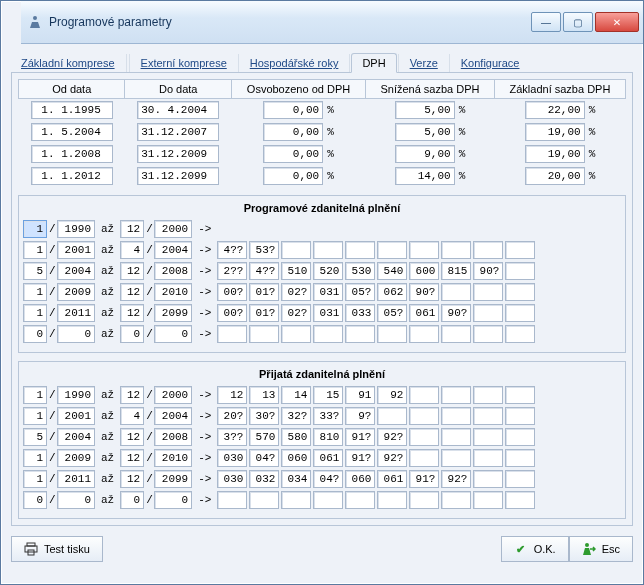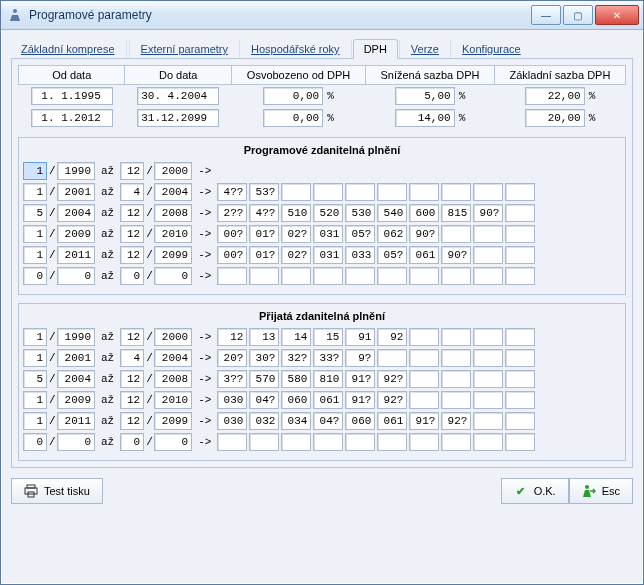--- a/index.html
+++ b/index.html
@@ -1,17 +1,17 @@
 <!DOCTYPE html>
 <html><head>
 <meta charset="utf-8">
 <style>
   html,body{margin:0;padding:0;font-family:Tahoma,Arial,sans-serif;font-size:11px;color:#000;background:#d9e4f1;}
   .window{width:644px;height:585px;box-sizing:border-box;background:#eef2f8;border:1px solid #5a7aa0;box-shadow:inset 0 0 0 1px #fff;}
-  .titlebar{height:28px;background:linear-gradient(#f7fbff,#d9e8f7 40%,#cfe0f2);display:flex;align-items:center;padding:0 4px;border-bottom:1px solid #9db6d3;}
+  .titlebar{height:28px;background:linear-gradient(#f7fbff,#d9e8f7 40%,#cfe0f2);display:flex;align-items:center;padding:7px 4px;border-bottom:1px solid #9db6d3;margin-left:20px;}
   .titlebar .app-icon{width:16px;height:16px;display:flex;align-items:center;justify-content:center;margin:0 6px 0 2px;}
   .titlebar .title{flex:1;font-size:12px;color:#16365c;}
   .titlebar .win-btns{display:flex;gap:2px;}
   .win-btn{width:28px;height:18px;border:1px solid #6e93b8;border-radius:2px;background:linear-gradient(#f6fbff,#d0e3f5);display:flex;align-items:center;justify-content:center;font-size:10px;color:#2b5078;}
   .win-btn.close{background:linear-gradient(#f8a09a,#d7493f);border-color:#a33128;color:#fff;width:42px;}
   .client{padding:6px 10px 10px 10px;}
   .tabs{display:flex;align-items:flex-end;height:22px;border-bottom:1px solid #b8c6d8;gap:0;}
   .tab{padding:3px 10px;color:#204a87;text-decoration:underline;cursor:default;}
   .tab.active{border:1px solid #b8c6d8;border-bottom:1px solid #eef2f8;background:#eef2f8;border-radius:3px 3px 0 0;text-decoration:none;color:#000;position:relative;top:1px;}
   .tab-sep{width:1px;height:18px;background:#d7dfe9;margin:0 1px;}
@@ -62,21 +62,21 @@
       <div class="win-btn">▢</div>
       <div class="win-btn close">✕</div>
     </div>
   </div>
 
   <div class="client">
     <div class="tabs">
       <div class="tab">Základní komprese</div>
         <div class="tab-sep"></div>
         <div class="tab-sep"></div>
-      <div class="tab">Externí parametry</div>
+      <div class="tab">Externí komprese</div>
         <div class="tab-sep"></div>
       <div class="tab">Hospodářské roky</div>
         <div class="tab-sep"></div>
       <div class="tab active">DPH</div>
         <div class="tab-sep"></div>
       <div class="tab">Verze</div>
         <div class="tab-sep"></div>
       <div class="tab">Konfigurace</div>
     </div>
 
@@ -91,20 +91,34 @@
           <th>Základní sazba DPH</th>
         </tr>
           </thead>
         <tbody id="vat-body">
             <tr>
               <td><input class="cell l col-date" value=" 1. 1.1995" style=""></td>
               <td><input class="cell l col-date" value="30. 4.2004" style=""></td>
               <td><input class="cell r col-free" value="0,00" style=""><span class="pct">%</span></td>
               <td><input class="cell r col-rate" value="5,00" style=""><span class="pct">%</span></td>
               <td><input class="cell r col-rate" value="22,00" style=""><span class="pct">%</span></td>
+            </tr>
+            <tr>
+              <td><input class="cell l col-date" value=" 1. 5.2004" style=""></td>
+              <td><input class="cell l col-date" value="31.12.2007" style=""></td>
+              <td><input class="cell r col-free" value="0,00" style=""><span class="pct">%</span></td>
+              <td><input class="cell r col-rate" value="5,00" style=""><span class="pct">%</span></td>
+              <td><input class="cell r col-rate" value="19,00" style=""><span class="pct">%</span></td>
+            </tr>
+            <tr>
+              <td><input class="cell l col-date" value=" 1. 1.2008" style=""></td>
+              <td><input class="cell l col-date" value="31.12.2009" style=""></td>
+              <td><input class="cell r col-free" value="0,00" style=""><span class="pct">%</span></td>
+              <td><input class="cell r col-rate" value="9,00" style=""><span class="pct">%</span></td>
+              <td><input class="cell r col-rate" value="19,00" style=""><span class="pct">%</span></td>
             </tr>
             <tr>
               <td><input class="cell l col-date" value=" 1. 1.2012" style=""></td>
               <td><input class="cell l col-date" value="31.12.2099" style=""></td>
               <td><input class="cell r col-free" value="0,00" style=""><span class="pct">%</span></td>
               <td><input class="cell r col-rate" value="14,00" style=""><span class="pct">%</span></td>
               <td><input class="cell r col-rate" value="20,00" style=""><span class="pct">%</span></td>
             </tr>
           </tbody>
       </table>

